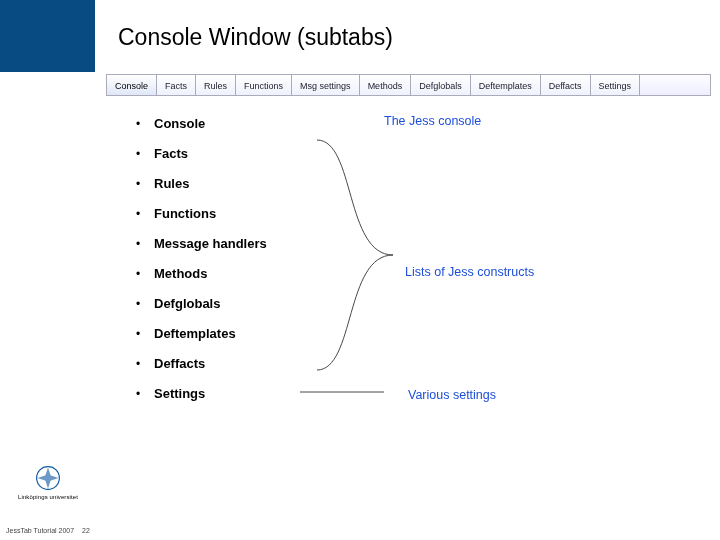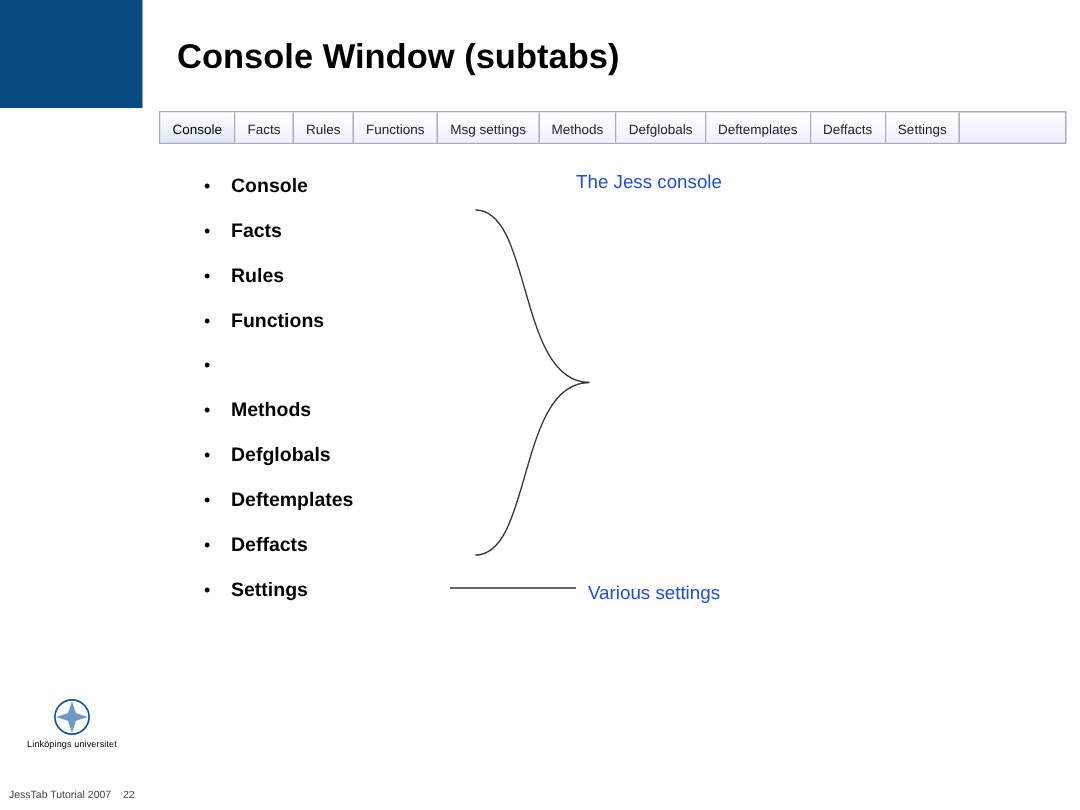--- a/index.html
+++ b/index.html
@@ -1,30 +1,30 @@
 <!DOCTYPE html>
 <html><head>
 <meta charset="utf-8">
 <style>
   * { box-sizing: border-box; margin: 0; padding: 0; }
   html, body { width: 720px; height: 540px; font-family: Arial, Helvetica, sans-serif; background: #fff; }
   .slide { position: relative; width: 720px; height: 540px; }
   .left-band { position: absolute; left: 0; top: 0; width: 95px; height: 72px; background: #084b83; }
-  .title { position: absolute; left: 118px; top: 24px; font-size: 23px; font-weight: bold; color: #000; }
+  .title { position: absolute; left: 118px; top: 24px; font-size: 23px; font-weight: normal; color: #000; }
   .tabstrip { position: absolute; left: 106px; top: 74px; width: 605px; height: 22px; border: 1px solid #aab; background: linear-gradient(#fdfdff,#eef); display: flex; align-items: stretch; }
   .tab { flex: 0 0 auto; padding: 1px 8px 0 8px; font-size: 9px; color: #223; border-right: 1px solid #aab; background: linear-gradient(#fff,#eef2fb); display: flex; align-items: center; }
   .tab.sel { background: linear-gradient(#fff,#dfe7f8); color: #000; }
   .list { position: absolute; left: 136px; top: 116px; width: 320px; }
   .row { display: flex; align-items: baseline; margin-bottom: 15px; }
   .blt { width: 18px; font-size: 12px; color: #000; }
   .lbl { font-size: 13px; font-weight: bold; color: #000; }
   .ann { position: absolute; font-size: 12.5px; color: #1d4ed8; }
   .ann1 { left: 384px; top: 114px; }
   .ann2 { left: 405px; top: 265px; }
-  .ann3 { left: 392px; top: 388px; }
+  .ann3 { left: 408px; top: 388px; }
   .curve1 { position: absolute; left: 315px; top: 130px; width: 82px; height: 250px; overflow: visible; }
   .curve2 { position: absolute; left: 300px; top: 388px; width: 84px; height: 8px; }
   .logo-block { position: absolute; left: 18px; bottom: 40px; width: 60px; text-align: center; }
   .logo-svg { width: 28px; height: 28px; margin: 0 auto; display: block; }
   .univ { font-size: 6px; color: #000; margin-top: 2px; letter-spacing: .1px; }
   .footer-left { position: absolute; left: 6px; bottom: 6px; font-size: 7px; color: #444; }
   .footer-num  { position: absolute; left: 82px; bottom: 6px; font-size: 7px; color: #444; }
 </style>
 </head>
 <body>
@@ -80,20 +80,21 @@
     <div class="row">
         <span class="blt">•</span>
         <span class="lbl">Rules</span>
       </div>
     <div class="row">
         <span class="blt">•</span>
         <span class="lbl">Functions</span>
       </div>
     <div class="row">
         <span class="blt">•</span>
+        <span class="lbl">Message handlers</span>
       </div>
     <div class="row">
         <span class="blt">•</span>
         <span class="lbl">Methods</span>
       </div>
     <div class="row">
         <span class="blt">•</span>
         <span class="lbl">Defglobals</span>
       </div>
     <div class="row">
@@ -104,20 +105,21 @@
         <span class="blt">•</span>
         <span class="lbl">Deffacts</span>
       </div>
     <div class="row">
         <span class="blt">•</span>
         <span class="lbl">Settings</span>
       </div>
   </div>
 
   <div class="ann ann1">The Jess console</div>
+  <div class="ann ann2">Lists of Jess constructs</div>
   <div class="ann ann3">Various settings</div>
 
   <svg class="curve1" viewBox="0 0 82 250">
     <path d="M2,10 C40,10 30,125 78,125 C30,125 40,240 2,240" fill="none" stroke="#333" stroke-width="0.9"></path>
   </svg>
   <svg class="curve2" viewBox="0 0 84 8">
     <line x1="0" y1="4" x2="84" y2="4" stroke="#333" stroke-width="0.9"></line>
   </svg>
 
   <div class="logo-block">

